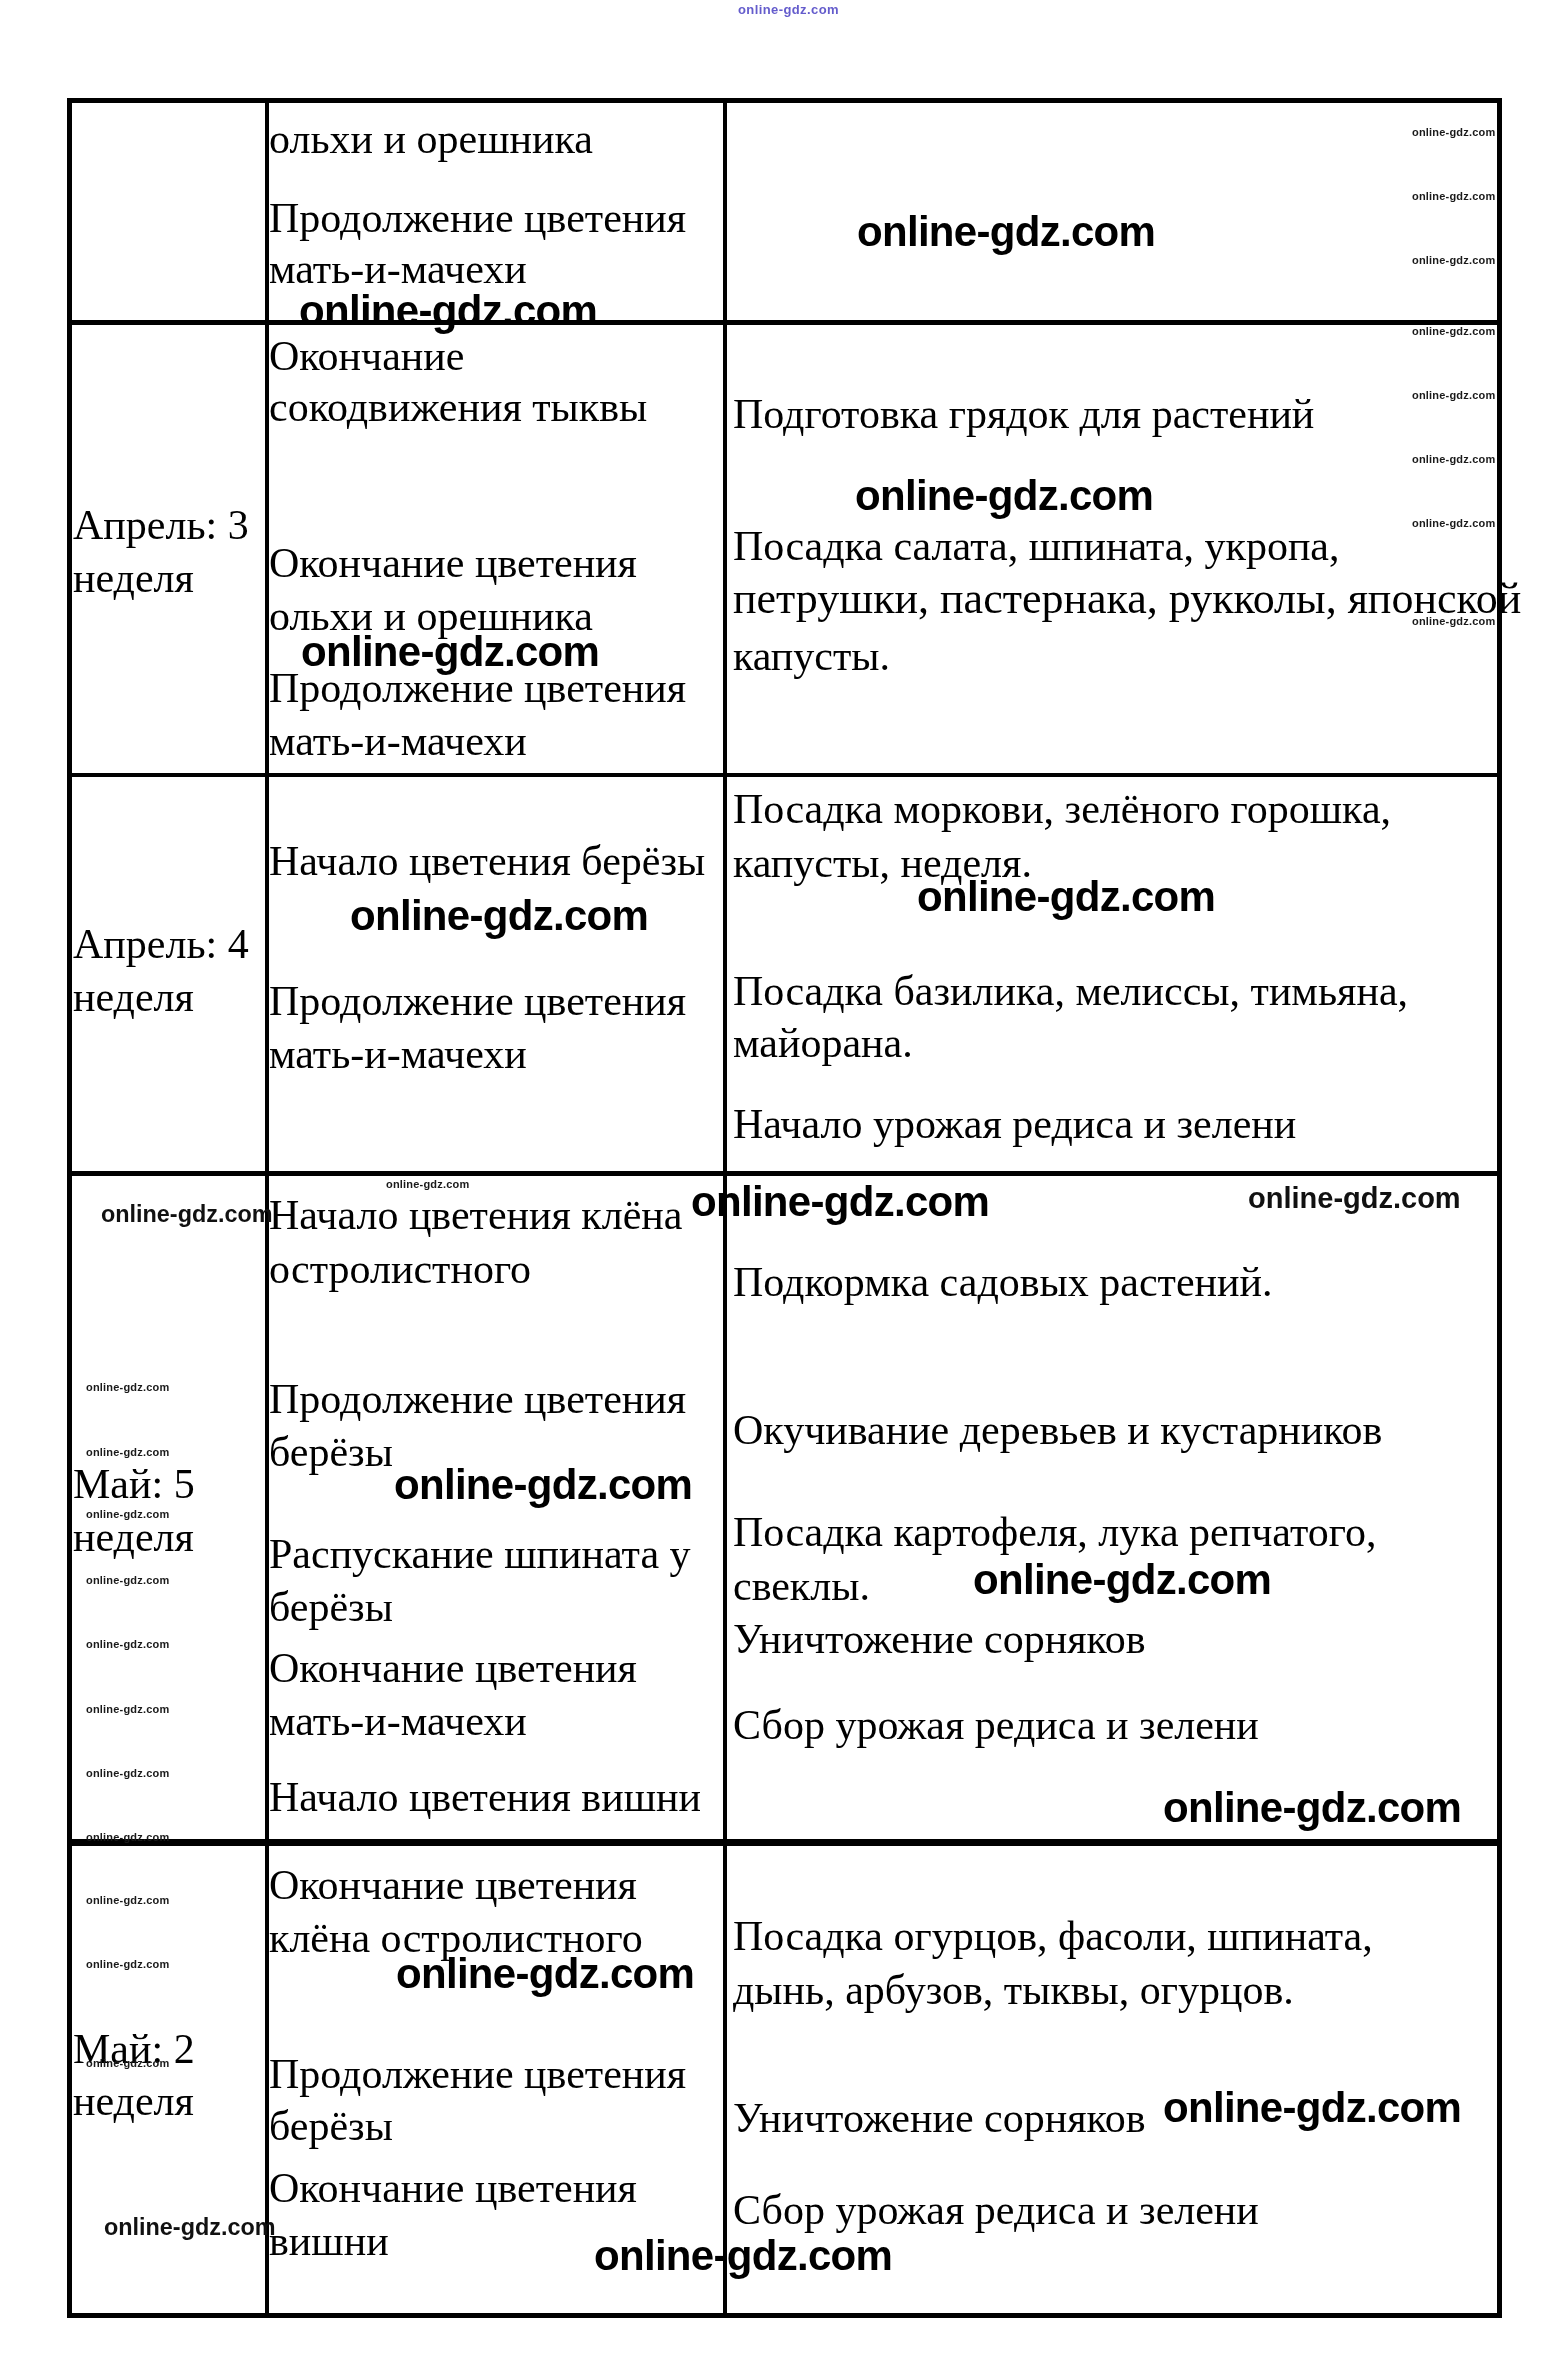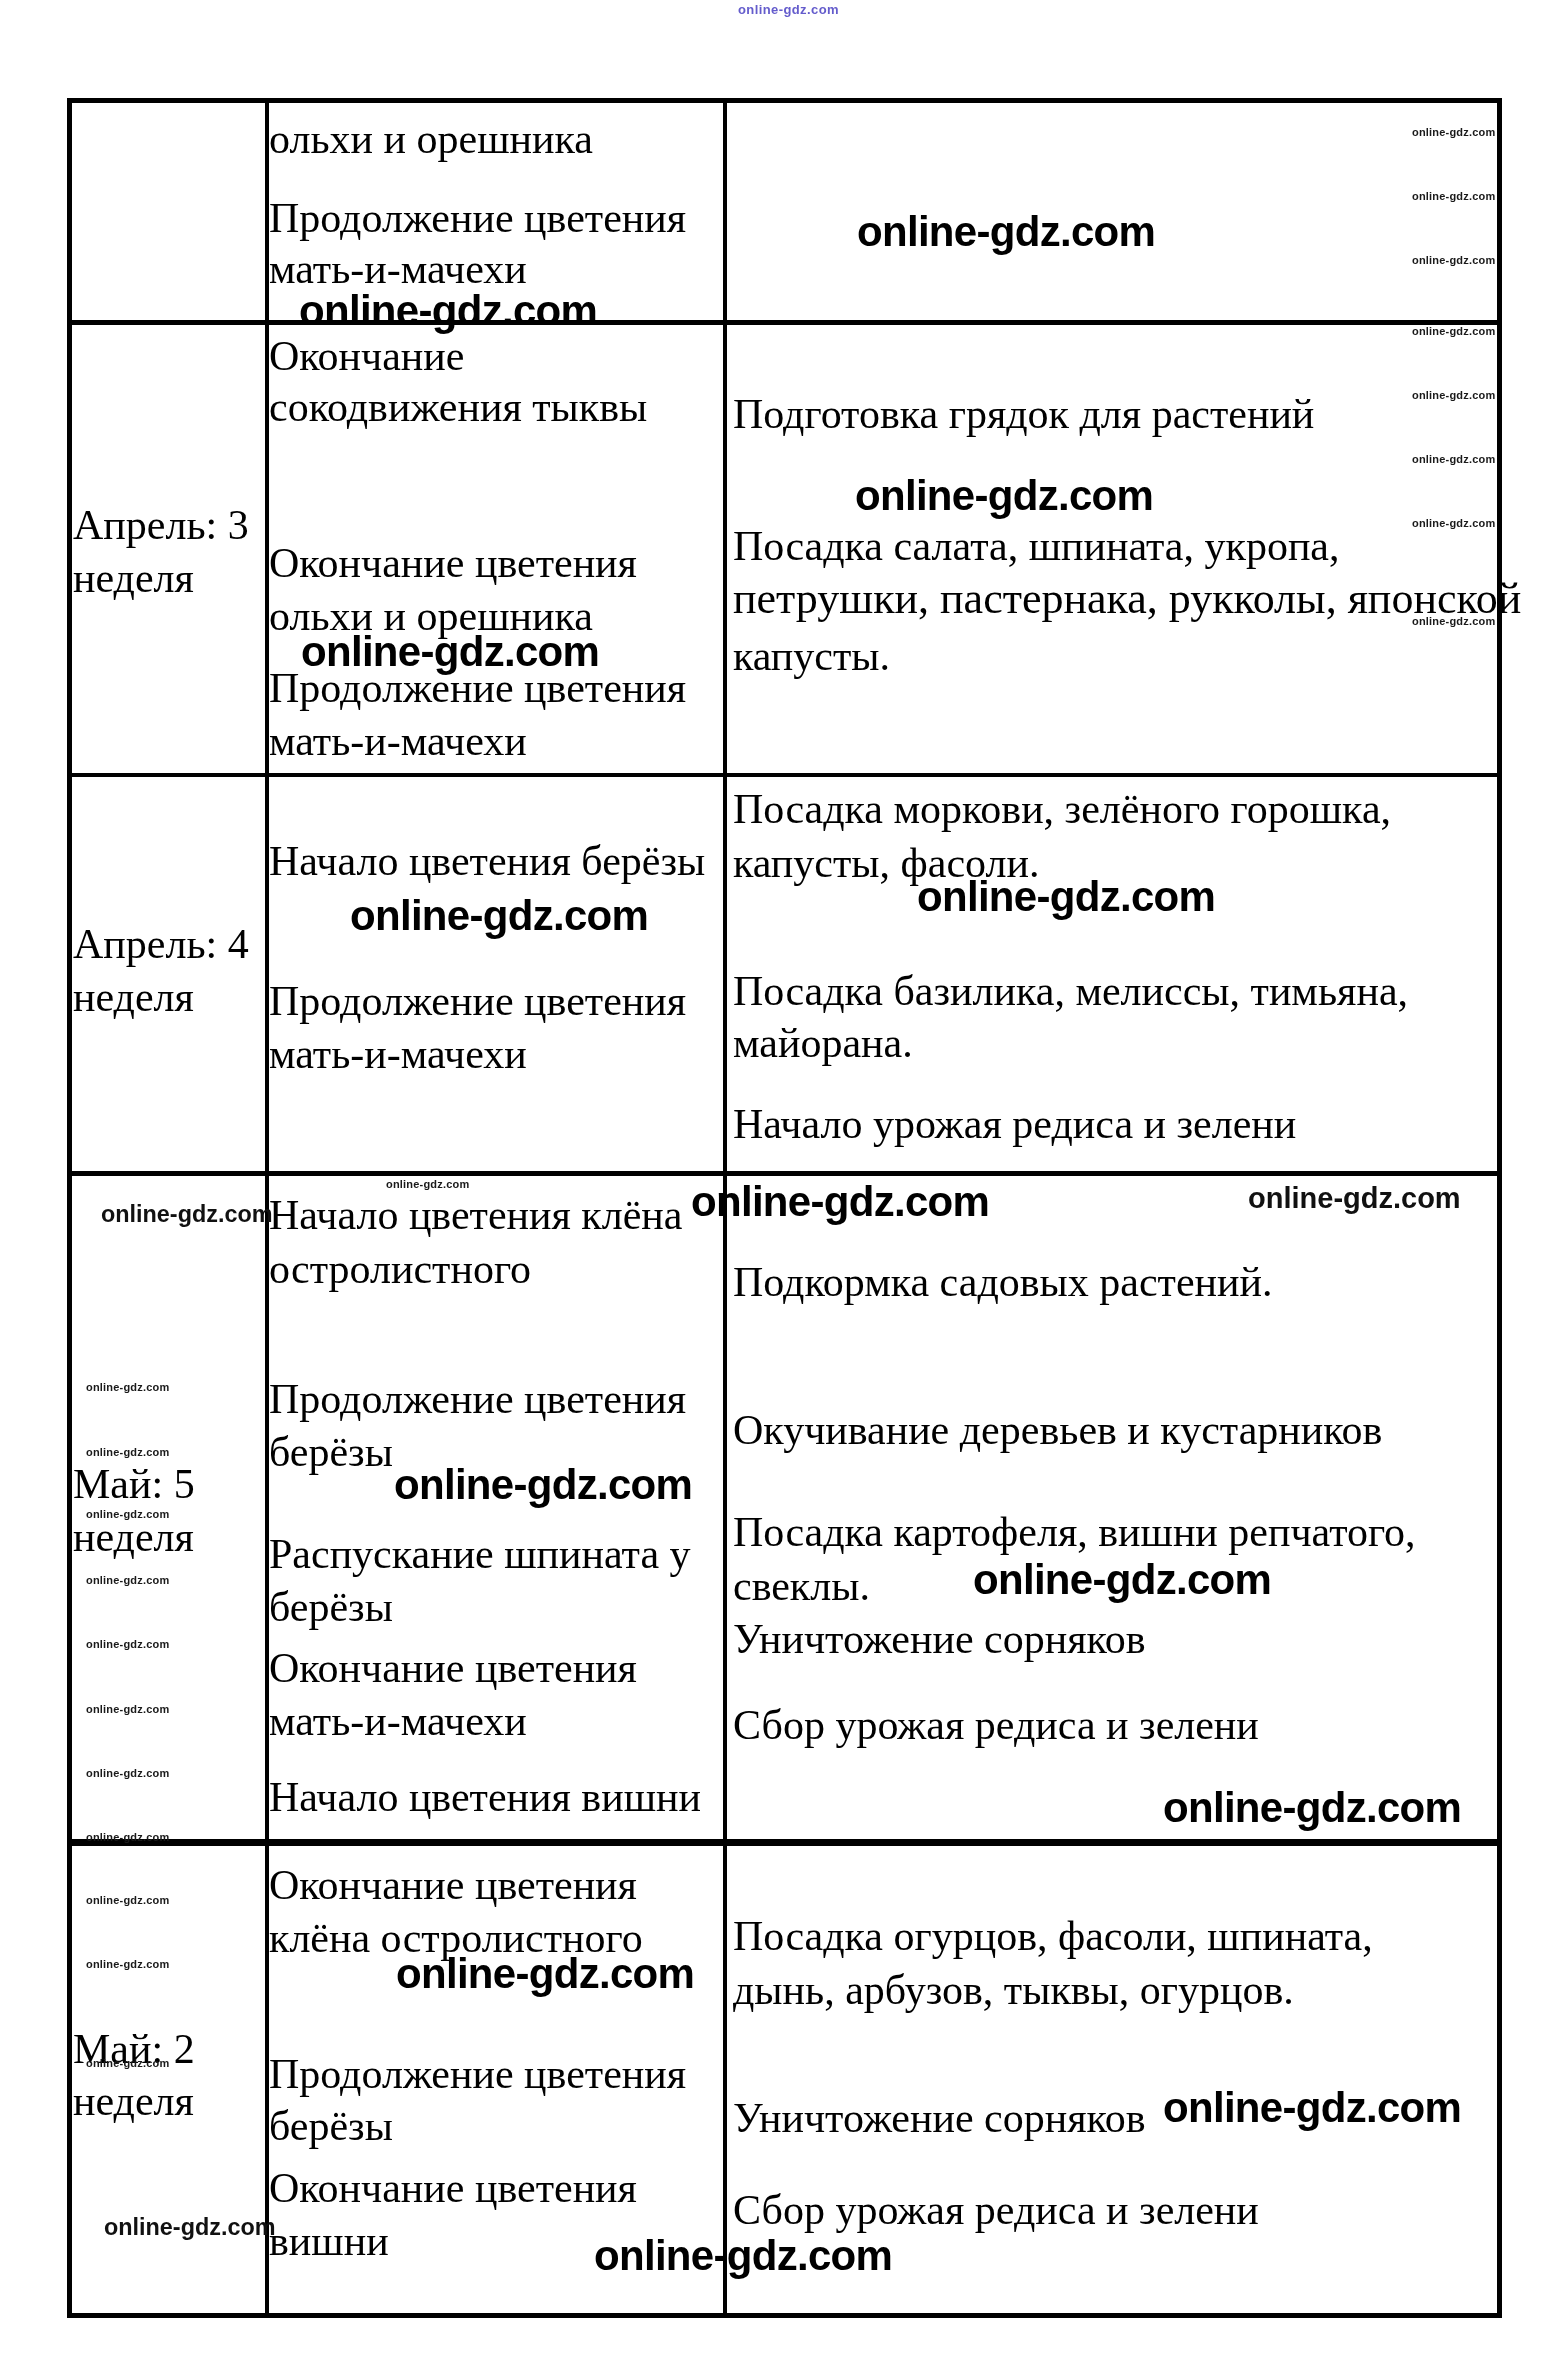--- a/index.html
+++ b/index.html
@@ -88,21 +88,21 @@
 
   <span class="txt" style="left:73px;top:922px">Апрель: 4</span>
   <span class="txt" style="left:73px;top:975px">неделя</span>
 
   <span class="txt" style="left:269px;top:839px">Начало цветения берёзы</span>
   <span class="wm-big" style="left:350px;top:893px">online-gdz.com</span>
   <span class="txt" style="left:269px;top:979px">Продолжение цветения</span>
   <span class="txt" style="left:269px;top:1032px">мать-и-мачехи</span>
 
   <span class="txt" style="left:733px;top:787px">Посадка моркови, зелёного горошка,</span>
-  <span class="txt" style="left:733px;top:841px">капусты, фасоли.</span>
+  <span class="txt" style="left:733px;top:841px">капусты, неделя.</span>
   <span class="wm-big" style="left:917px;top:874px">online-gdz.com</span>
   <span class="txt" style="left:733px;top:969px">Посадка базилика, мелиссы, тимьяна,</span>
   <span class="txt" style="left:733px;top:1021px">майорана.</span>
   <span class="txt" style="left:733px;top:1102px">Начало  урожая редиса и зелени</span>
 
   <span class="wm-med" style="left:101px;top:1201px">online-gdz.com</span>
   <span class="wm-tiny" style="left:86px;top:1381px">online-gdz.com</span>
   <span class="wm-tiny" style="left:86px;top:1446px">online-gdz.com</span>
   <span class="wm-tiny" style="left:86px;top:1508px">online-gdz.com</span>
   <span class="wm-tiny" style="left:86px;top:1574px">online-gdz.com</span>
@@ -122,21 +122,21 @@
   <span class="txt" style="left:269px;top:1532px">Распускание шпината у</span>
   <span class="txt" style="left:269px;top:1585px">берёзы</span>
   <span class="txt" style="left:269px;top:1646px">Окончание цветения</span>
   <span class="txt" style="left:269px;top:1699px">мать-и-мачехи</span>
   <span class="txt" style="left:269px;top:1775px">Начало цветения вишни</span>
 
   <span class="wm-big" style="left:691px;top:1179px">online-gdz.com</span>
   <span class="wm-med2" style="left:1248px;top:1182px">online-gdz.com</span>
   <span class="txt" style="left:733px;top:1260px">Подкормка садовых растений.</span>
   <span class="txt" style="left:733px;top:1408px">Окучивание деревьев и кустарников</span>
-  <span class="txt" style="left:733px;top:1510px">Посадка картофеля, вишни репчатого,</span>
+  <span class="txt" style="left:733px;top:1510px">Посадка картофеля, лука репчатого,</span>
   <span class="txt" style="left:733px;top:1564px">свеклы.</span>
   <span class="wm-big" style="left:973px;top:1557px">online-gdz.com</span>
   <span class="txt" style="left:733px;top:1617px">Уничтожение сорняков</span>
   <span class="txt" style="left:733px;top:1703px">Сбор урожая редиса и зелени</span>
   <span class="wm-big" style="left:1163px;top:1785px">online-gdz.com</span>
 
   <span class="wm-tiny" style="left:86px;top:1894px">online-gdz.com</span>
   <span class="wm-tiny" style="left:86px;top:1958px">online-gdz.com</span>
   <span class="txt" style="left:73px;top:2027px">Май: 2</span>
   <span class="wm-tiny" style="left:86px;top:2057px">online-gdz.com</span>

